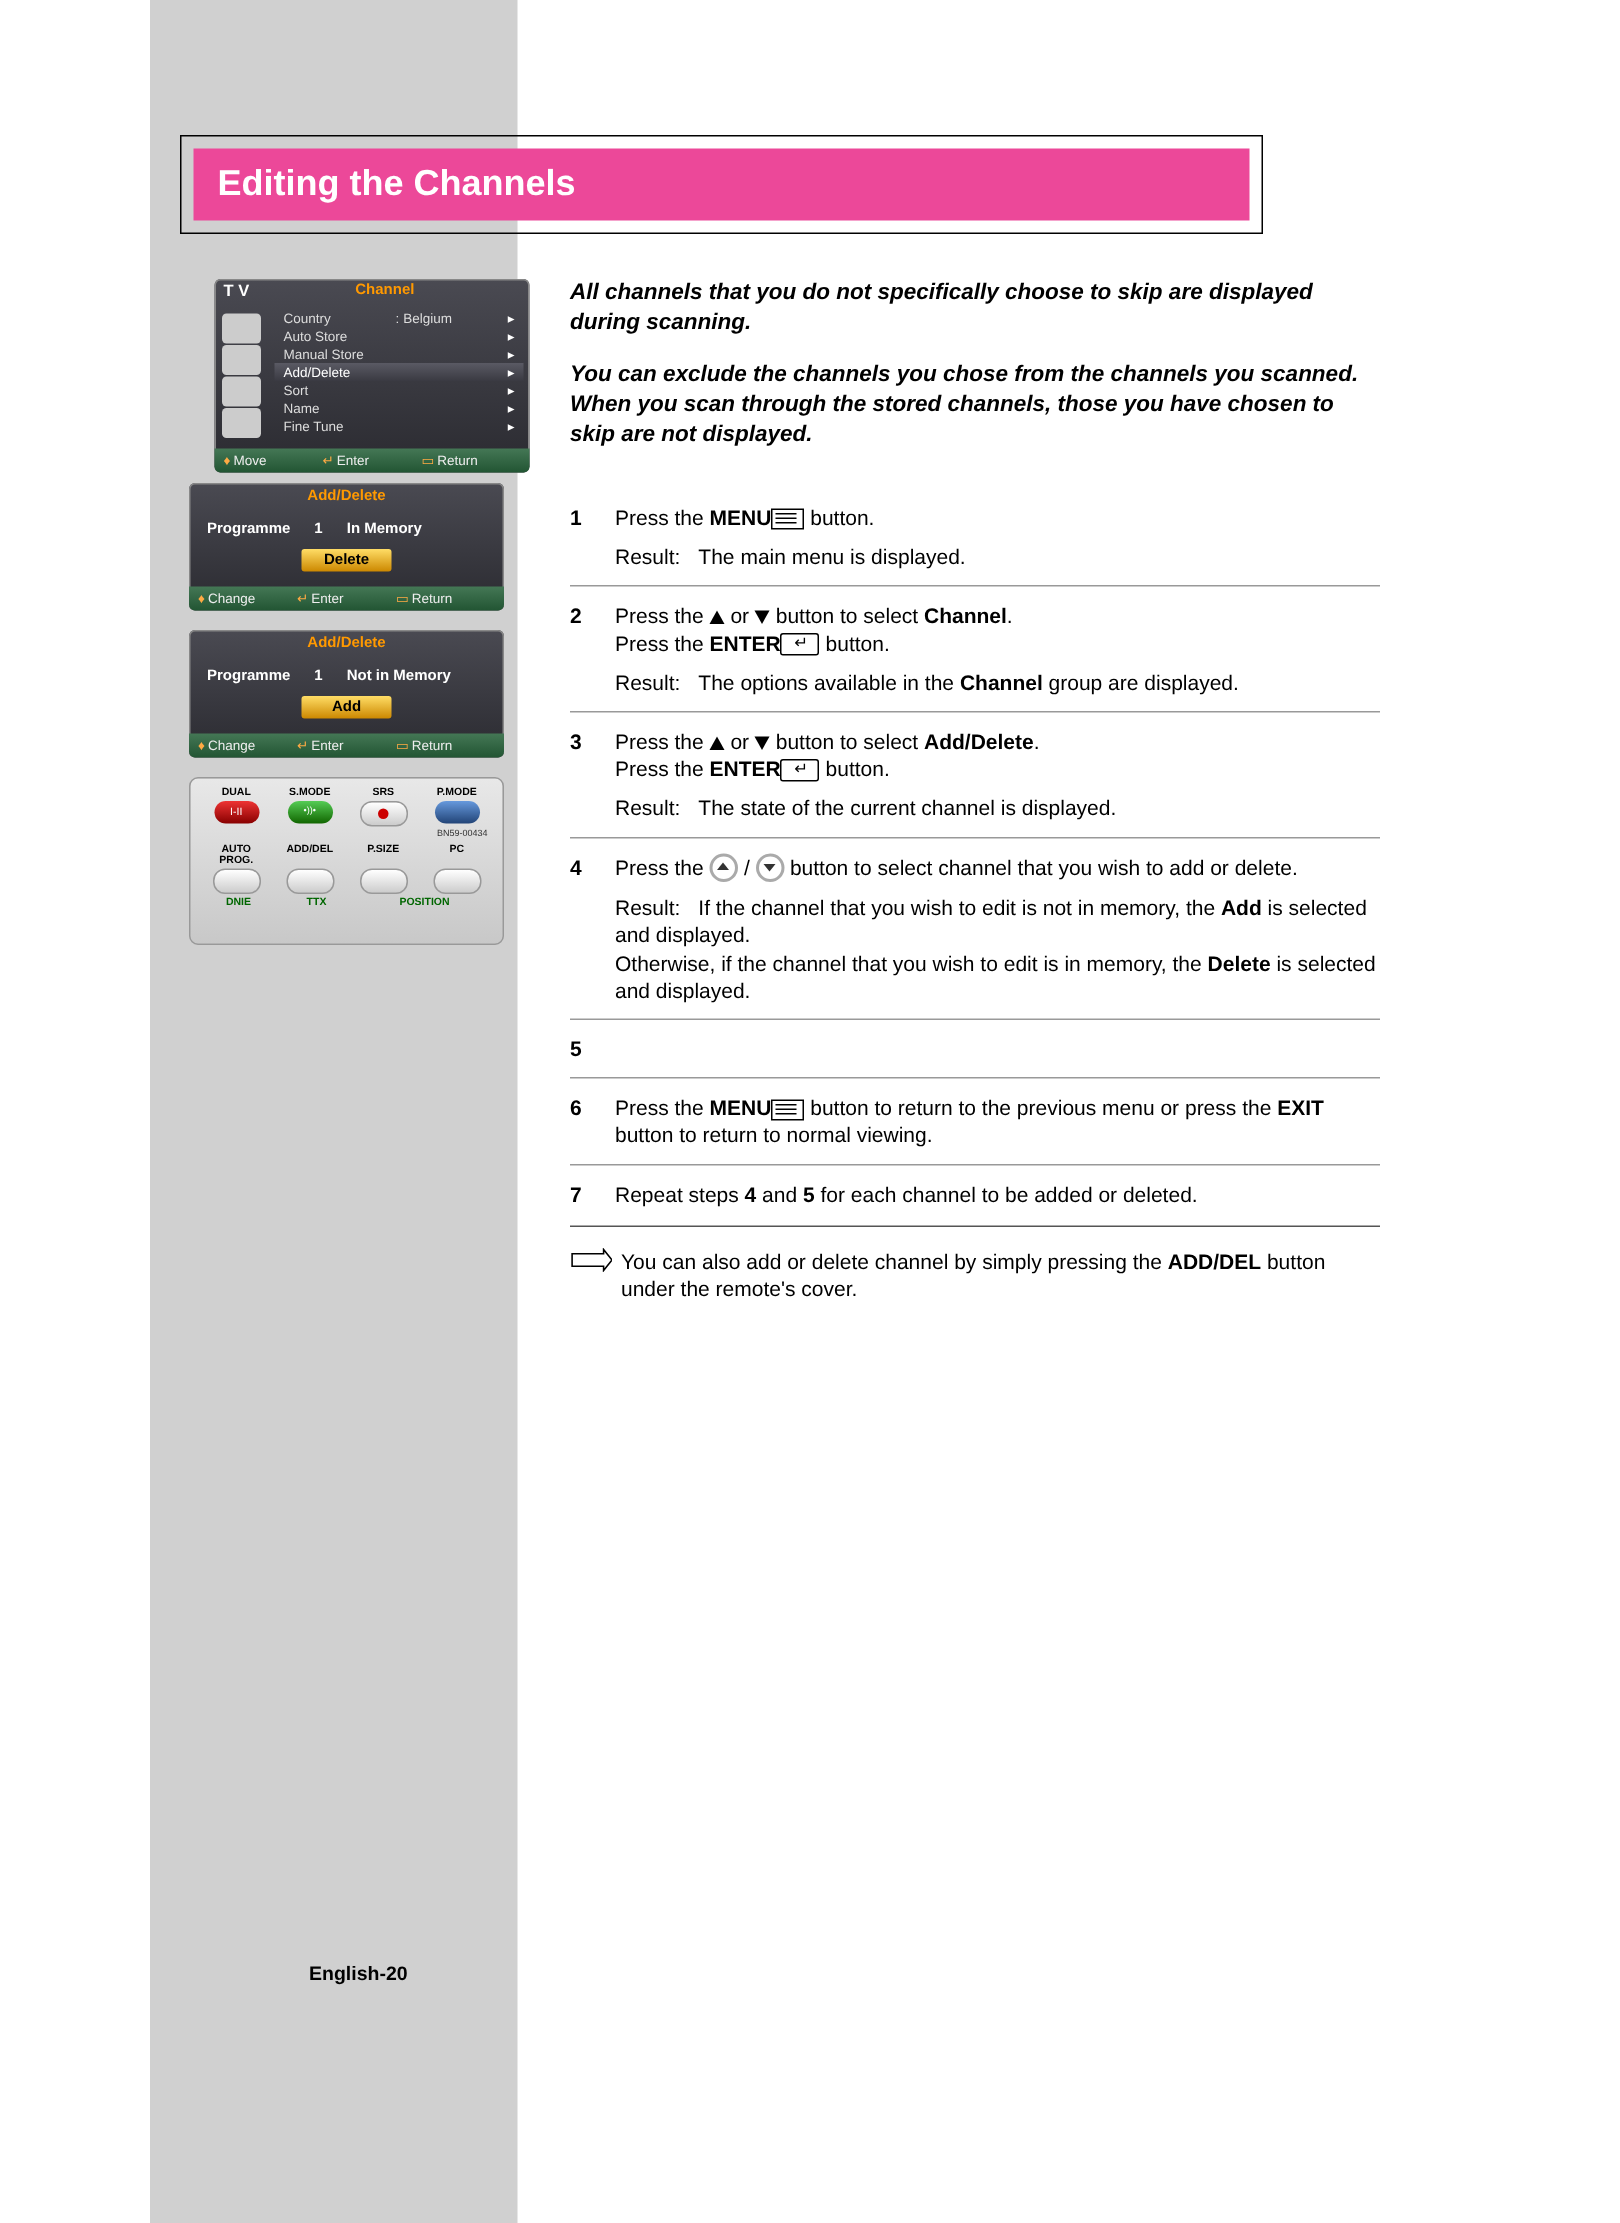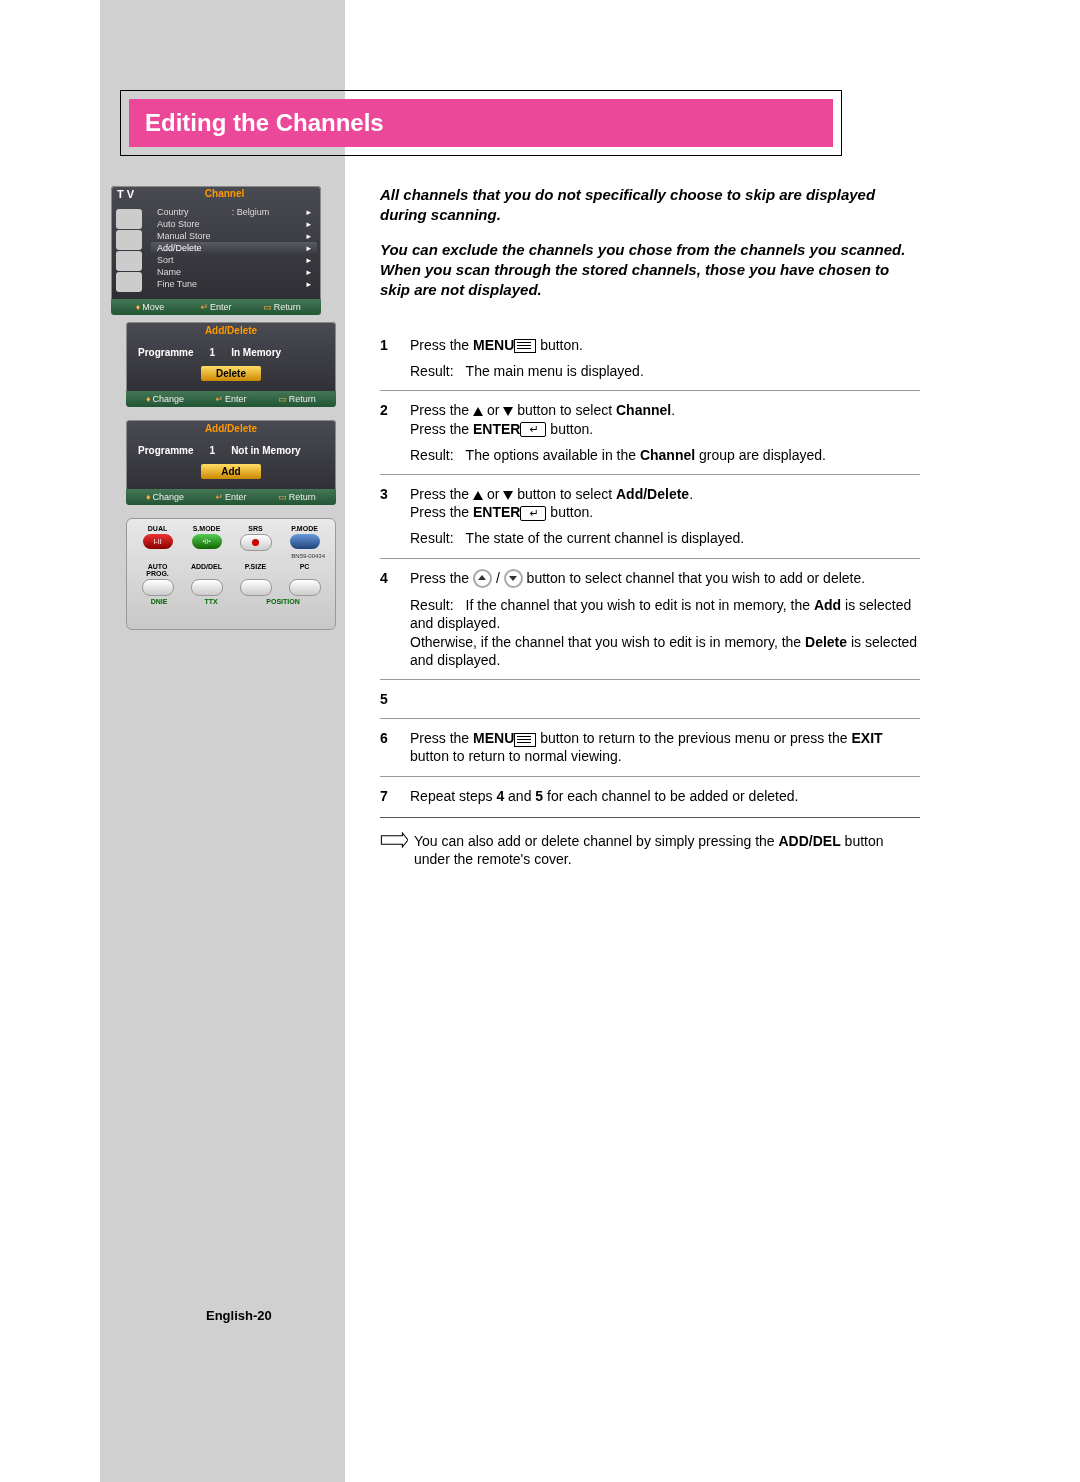--- a/index.html
+++ b/index.html
@@ -27,35 +27,35 @@
 .ch-icon{display:inline-block;width:15px;height:15px;border:2px solid #aaa;border-radius:50%;vertical-align:middle;position:relative}
 .ch-up:after{content:"";position:absolute;left:3px;top:4px;width:0;height:0;border-left:4px solid transparent;border-right:4px solid transparent;border-bottom:5px solid #333}
 .ch-down:after{content:"";position:absolute;left:3px;top:5px;width:0;height:0;border-left:4px solid transparent;border-right:4px solid transparent;border-top:5px solid #333}
 .note-icon{display:inline-block;vertical-align:top;margin-right:6px}
 .note-icon svg{width:28px;height:16px}
 .note{display:flex;padding:8px 0}
 .pagenum{position:absolute;left:206px;top:1308px;font-weight:bold;font-size:13px}
 
 
 .osd{position:absolute;width:210px;background:linear-gradient(#4a4a52,#2a2a30);border-radius:4px;font-size:9px;color:#fff;box-shadow:inset 0 0 0 1px #888}
-.osd.m1{left:111px;top:186px}
+.osd.m1{left:143px;top:186px}
 .osd-head{display:flex}
 .osd-left{width:36px;padding:6px 0;text-align:center}
 .osd-left-ico{width:26px;height:20px;margin:1px auto;background:#ccc;border-radius:3px}
 .osd-right{flex:1;padding:4px}
 .osd-title{display:flex;padding:2px 6px}
 .osd-title-l{font-weight:bold;font-size:11px}
 .osd-title-r{flex:1;text-align:center;color:#f90;font-size:10px;font-weight:bold}
 .osd-row{display:flex;padding:1px 6px;font-size:9px;color:#ddd}
 .osd-row.hi{background:linear-gradient(#5a5a64,#3a3a42);color:#fff}
 .osd-row-l{flex:1}
 .osd-row-c{flex:1}
 .osd-row-r{color:#fff}
 .osd-foot{background:linear-gradient(#475,#253);padding:3px 6px;display:flex;font-size:9px;border-radius:0 0 4px 4px}
-.osd-foot span{flex:1;text-align:center;color:#eee}
+.osd-foot span{flex:1;color:#eee}
 .osd-foot .sym{color:#fa4;margin-right:2px}
 
 .osd2{position:absolute;width:210px;background:linear-gradient(#4a4a52,#2a2a30);border-radius:4px;font-size:9px;color:#fff;box-shadow:inset 0 0 0 1px #888}
 .osd2.d1{left:126px;top:322px}
 .osd2.d2{left:126px;top:420px}
 .osd2-title{text-align:center;color:#f90;font-size:10px;padding:3px;font-weight:bold}
 .osd2-body{padding:8px 12px}
 .osd2-row{display:flex;font-size:10px;font-weight:bold}
 .osd2-row span{margin-right:16px}
 .osd2-btn{margin:8px auto 2px;width:56px;text-align:center;background:linear-gradient(#fd6,#c80);color:#000;font-weight:bold;font-size:10px;padding:2px;border-radius:2px}

